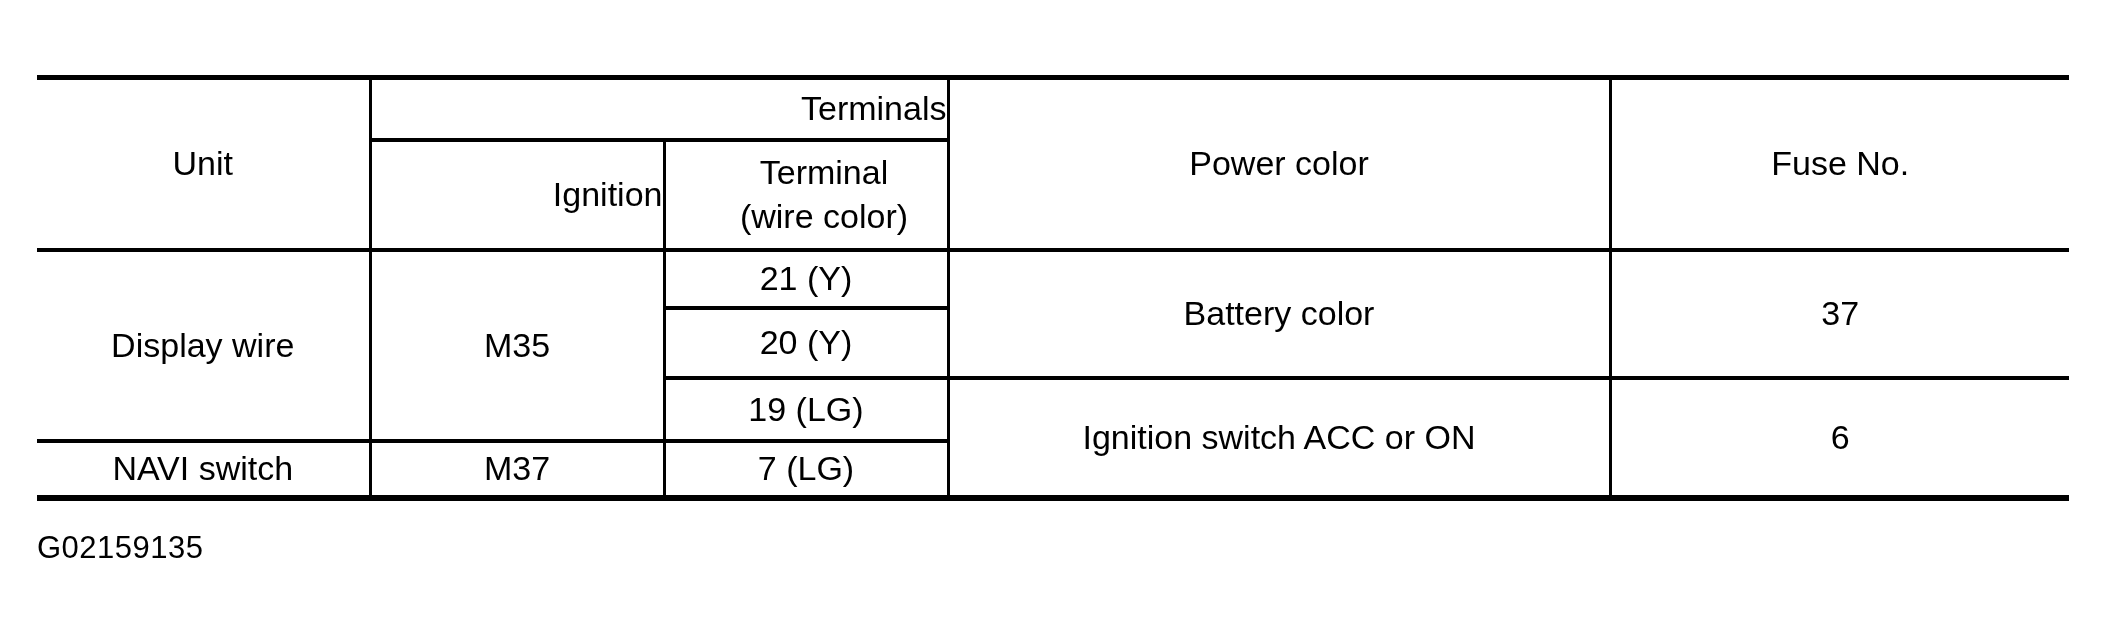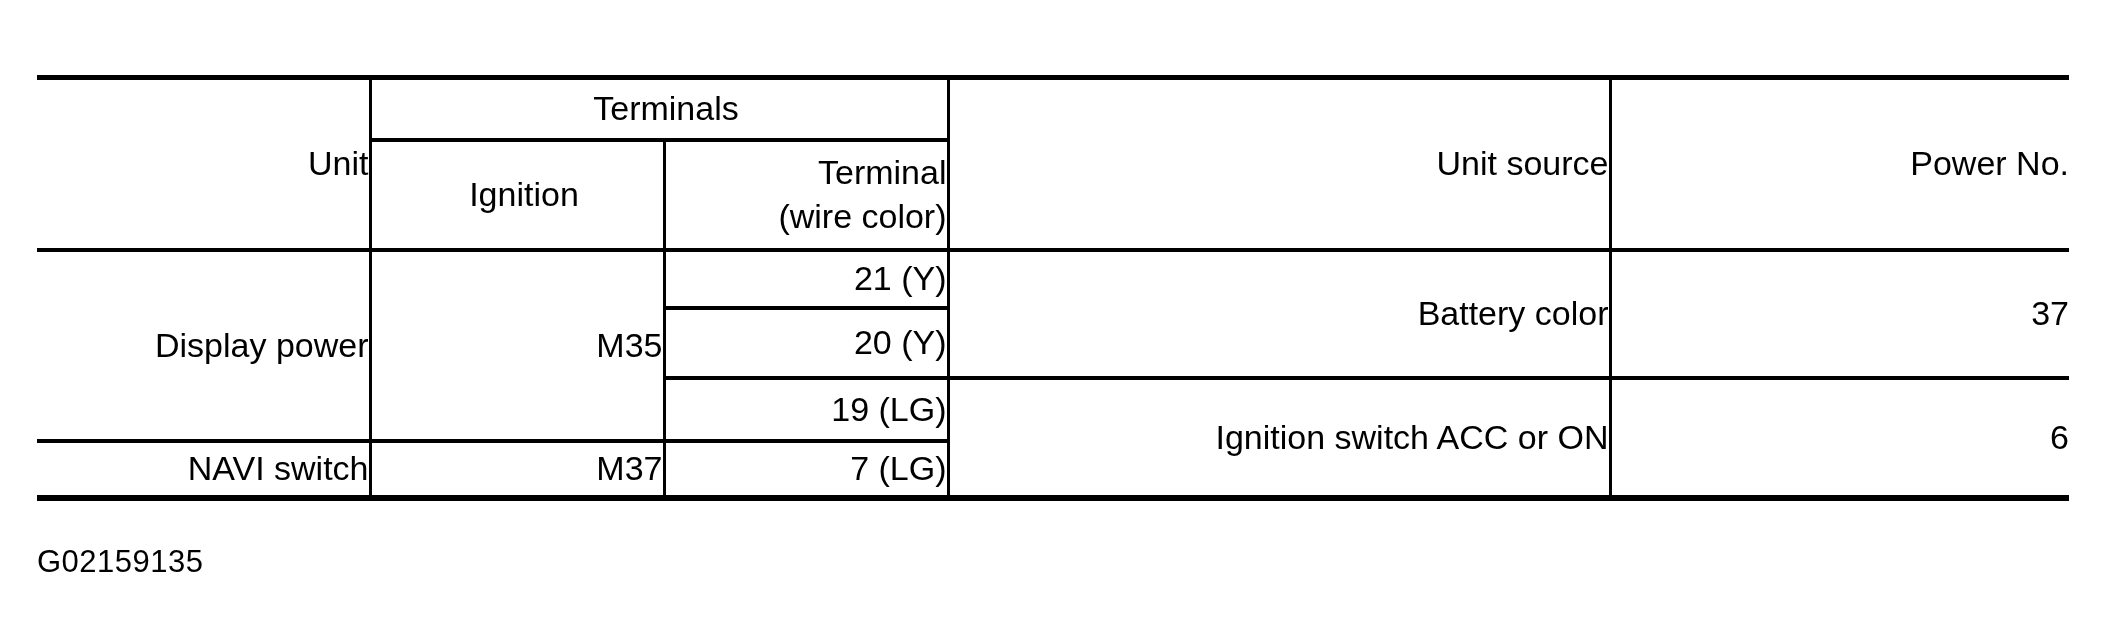--- a/index.html
+++ b/index.html
@@ -24,42 +24,42 @@
     border-bottom: 6px solid #000;
     border-left: none;
     border-right: none;
   }
   .ps-table th, .ps-table td {
     border: 4px solid #000;
     border-left-width: 3px;
     border-right-width: 3px;
     font-size: 34px;
     font-weight: 400;
-    text-align: right;
+    text-align: center;
     vertical-align: middle;
     padding: 0;
     overflow: hidden;
     white-space: nowrap;
   }
   .ps-table .no-l { border-left: 0; }
   .ps-table .no-r { border-right: 0; }
-  .ps-table .align-left { text-align: center; padding-left: 14px; }
+  .ps-table .align-left { text-align: right; padding-left: 14px; }
   .ps-table .two-line { white-space: pre-line; line-height: 1.28; padding-left: 36px; }
 
   tr.row-header-a { height: 62px; }
   tr.row-header-b { height: 110px; }
   tr.row-1 { height: 58px; }
   tr.row-2 { height: 70px; }
   tr.row-3 { height: 63px; }
   tr.row-4 { height: 57px; }
 
   .figure-id {
     position: absolute;
     left: 37px;
-    top: 544px;
+    top: 530px;
     font-size: 31px;
     letter-spacing: 0.5px;
   }
 </style>
 </head>
 <body>
 
 <div class="page">
 
   <table class="ps-table">
@@ -68,32 +68,32 @@
       <col style="width:294px">
       <col style="width:284px">
       <col style="width:662px">
       <col style="width:459px">
     </colgroup>
 
     <tbody>
         <tr class="row-header-a">
       <th rowspan="2" class="no-l">Unit</th>
       <th colspan="2" class="align-left">Terminals</th>
-      <th rowspan="2">Unit source</th>
-      <th rowspan="2" class="no-r">Power No.</th>
+      <th rowspan="2">Power color</th>
+      <th rowspan="2" class="no-r">Fuse No.</th>
     </tr>
 
     <tr class="row-header-b">
       <th class="align-left">Ignition</th>
       <th class="two-line">Terminal
 (wire color)</th>
     </tr>
 
     <tr class="row-1">
-      <td rowspan="3" class="no-l">Display power</td>
+      <td rowspan="3" class="no-l">Display wire</td>
       <td rowspan="3">M35</td>
       <td>21 (Y)</td>
       <td rowspan="2">Battery color</td>
       <td rowspan="2" class="no-r">37</td>
     </tr>
 
     <tr class="row-2">
       <td>20 (Y)</td>
     </tr>
 

